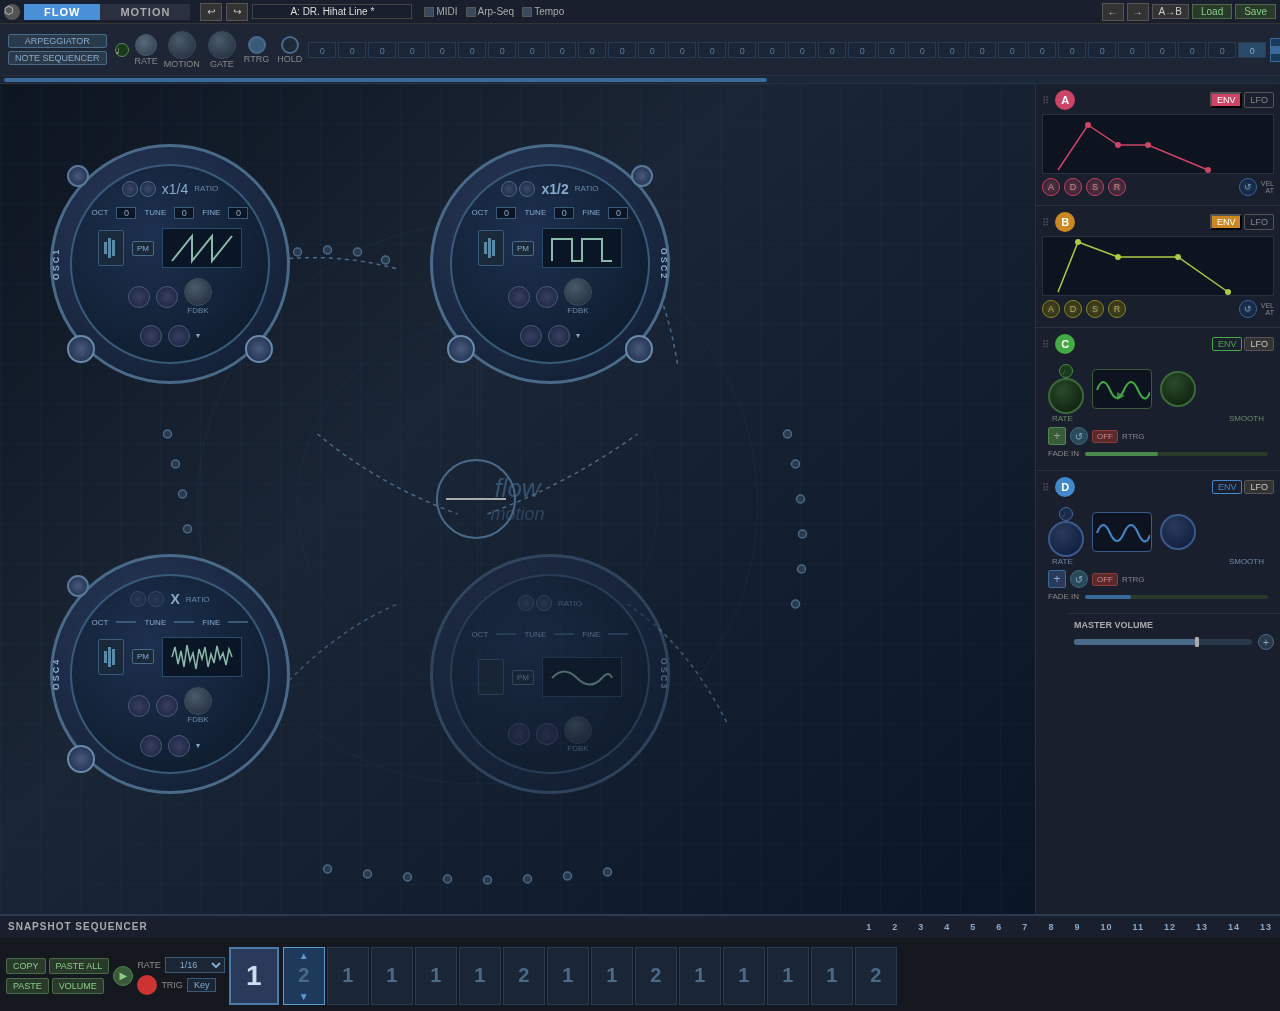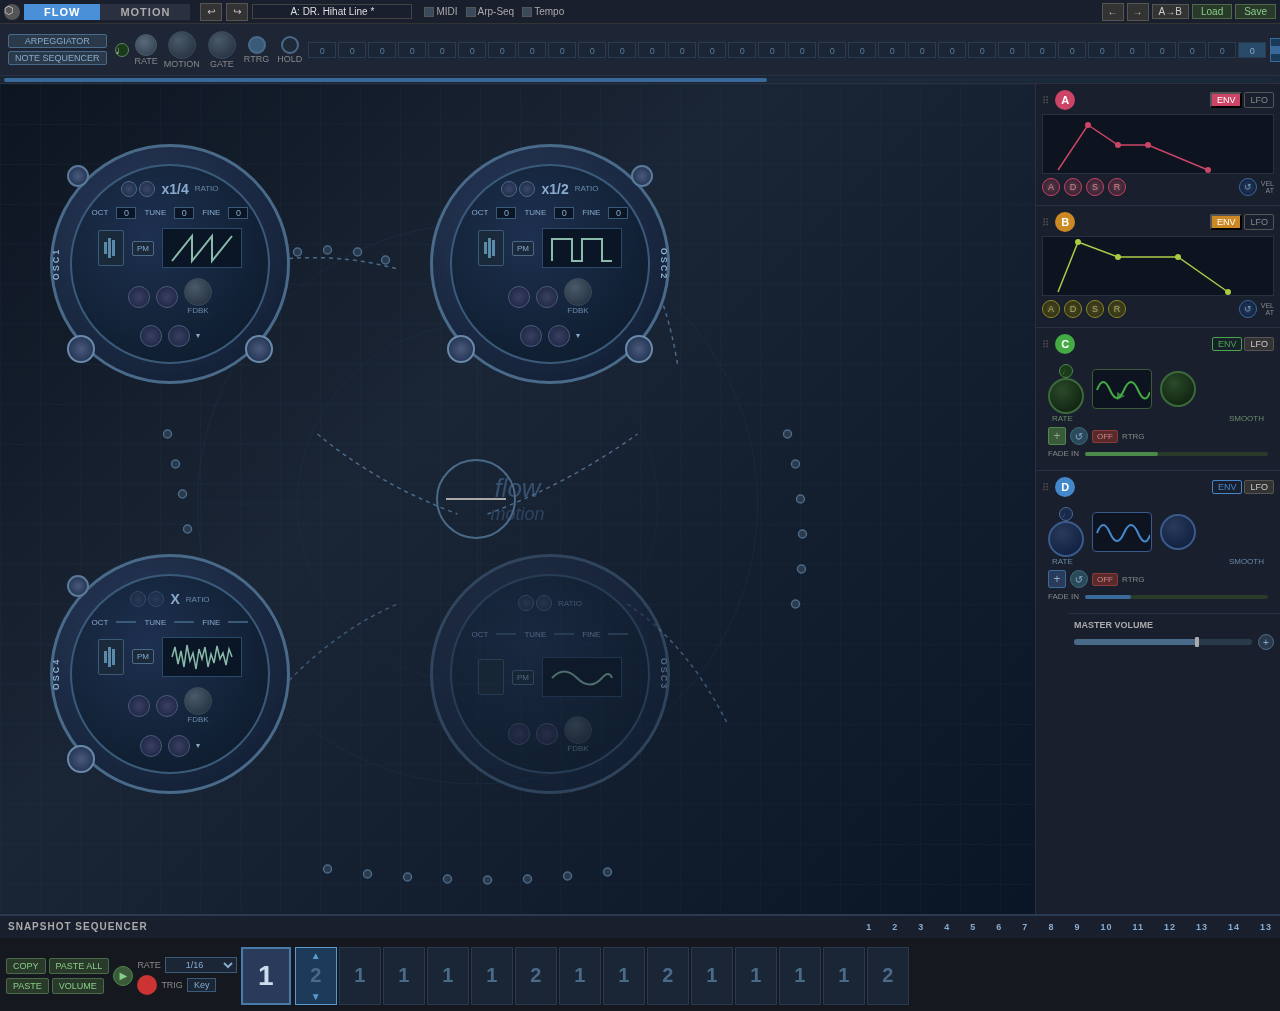--- a/index.html
+++ b/index.html
@@ -537,21 +537,21 @@
       color: #8c8; font-size: 10px;
     }
     .rec-dot {
       width: 20px; height: 20px;
       background: #cc3333; border-radius: 50%;
       cursor: pointer;
     }
     .rate-label { font-size: 9px; color: #888; }
     .rate-select {
       background: #1a2535; border: 1px solid #3a5a7a;
-      color: #8ac; font-size: 9px; padding: 1px 16px;
+      color: #8ac; font-size: 9px; padding: 1px 10px;
     }
     .trig-label { font-size: 9px; color: #888; }
     .trig-val {
       background: #1a2535; border: 1px solid #3a5a7a;
       color: #8ac; font-size: 9px; padding: 1px 6px;
     }
 
     .ss-cells {
       display: flex;
       gap: 2px;
@@ -787,21 +787,21 @@
     <div class="center-circle"></div>
 
     <div class="osc-module osc1">
       <div class="osc-label">OSC1</div>
       <div class="osc-inner">
         <div class="ratio-row">
           <div class="ratio-knob-pair">
             <div class="ratio-knob"></div>
             <div class="ratio-knob"></div>
           </div>
-          <span style="font-size:14px;font-weight:bold;color:#8ac;">x1/4</span>
+          <span style="font-size:14px;font-weight:normal;color:#8ac;">x1/4</span>
           <span class="ratio-label">RATIO</span>
         </div>
         <div class="tune-row">
           <span>OCT</span>
           <div class="tune-val">0</div>
           <span>TUNE</span>
           <div class="tune-val">0</div>
           <span>FINE</span>
           <div class="tune-val">0</div>
         </div>

